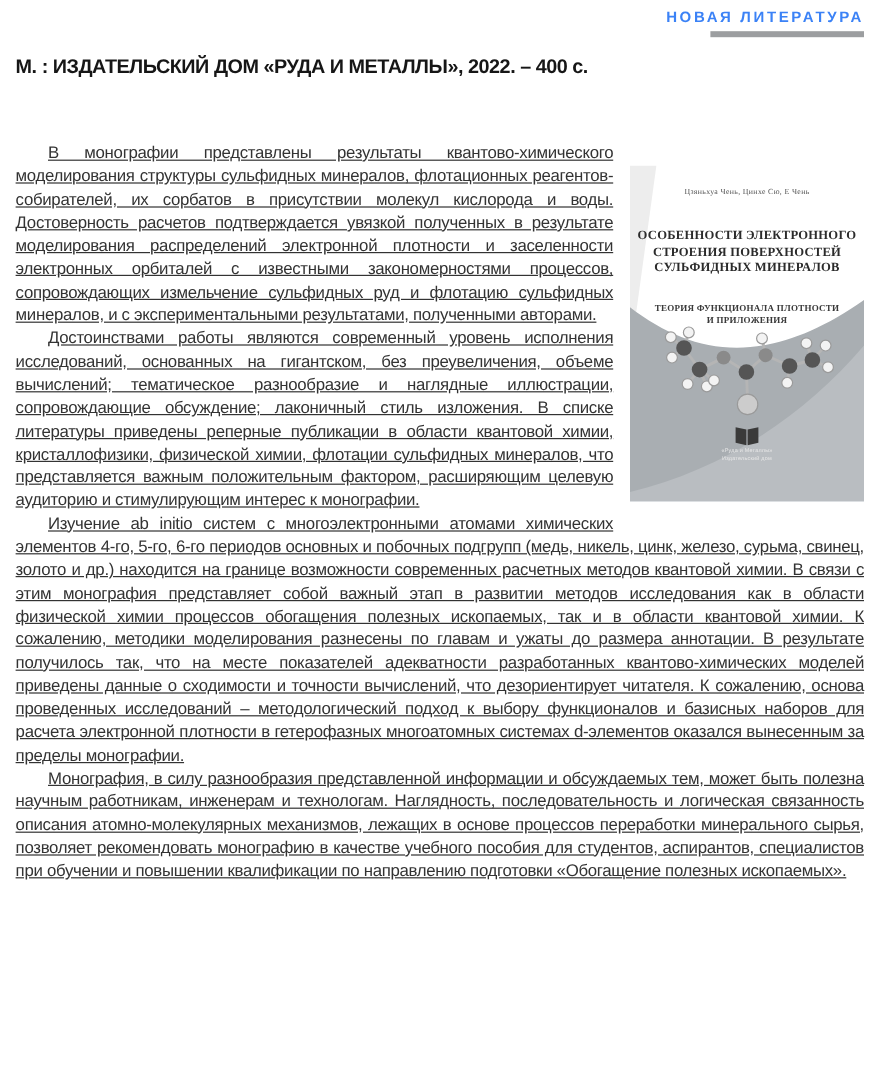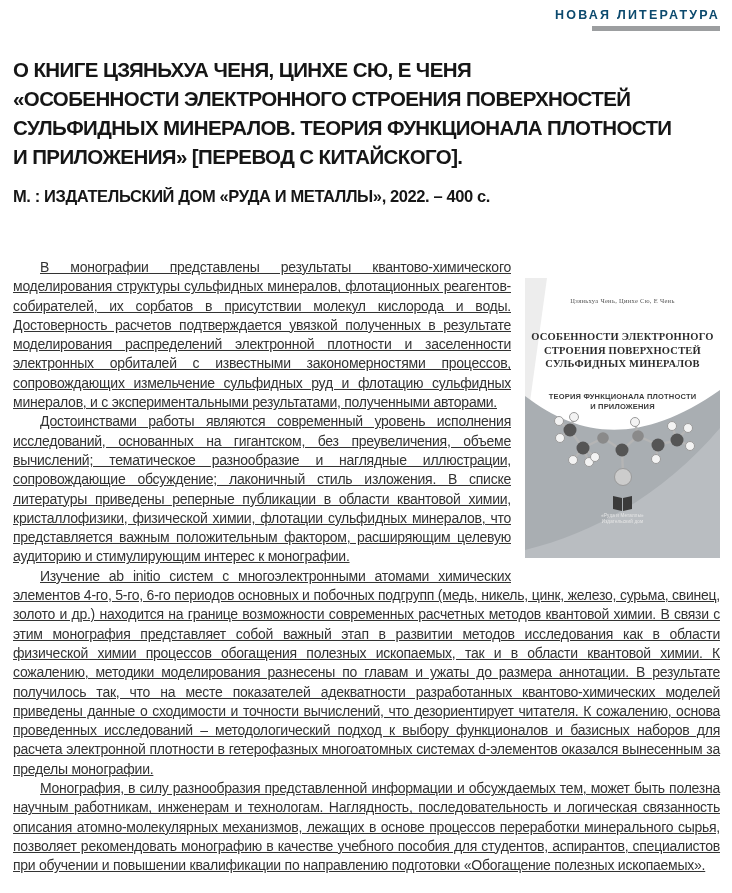--- a/index.html
+++ b/index.html
@@ -11,21 +11,21 @@
     overflow:hidden;
     box-sizing:border-box;
     padding:5px 12px 0 13px;
   }
   
   .hdr{ text-align:right; }
   .hdr-label{
     display:inline-block;
     font-size:12.5px;font-weight:bold;
     letter-spacing:2.2px;
-    color:#0c4a6e;
+    color:#3b82f6;
     line-height:16px;
     text-align:right;
   }
   .hdr-bar{
     margin-left:auto;
     width:128px;height:5px;
     background:#9c9ea0;
     margin-top:3px;
   }
   
@@ -76,44 +76,40 @@
     font-size:6.5px;color:#555555;letter-spacing:0.3px;
   }
   .cv-title{
     top:52px;
     font-family:"Liberation Serif",serif;
     font-weight:bold;font-size:10.5px;line-height:13.5px;
     color:#2b2b2b;white-space:pre-line;letter-spacing:0.2px;
   }
   .cv-subtitle{
     top:114px;
-    font-family:Liberation Sans, sans-serif;
+    font-family:Liberation Serif, serif;
     font-weight:bold;font-size:7.5px;line-height:9.5px;
     color:#3a3a3a;white-space:pre-line;letter-spacing:0.2px;
   }
   .cv-pub{
     top:235px;
     font-size:4.5px;line-height:5.5px;color:#e8e8e8;
     letter-spacing:0.2px;
   }
 </style>
 </head>
 <body>
 
 <div class="page">
 
   <div class="hdr">
     <div class="hdr-label">НОВАЯ ЛИТЕРАТУРА</div>
     <div class="hdr-bar"></div>
   </div>
 
-  <h1 class="title">О КНИГЕ ЦЗЯНЬХУА ЧЕНЯ, ЦИНХЕ СЮ, Е ЧЕНЯ
-«ОСОБЕННОСТИ ЭЛЕКТРОННОГО СТРОЕНИЯ ПОВЕРХНОСТЕЙ
-СУЛЬФИДНЫХ МИНЕРАЛОВ. ТЕОРИЯ ФУНКЦИОНАЛА ПЛОТНОСТИ
-И ПРИЛОЖЕНИЯ» [ПЕРЕВОД С КИТАЙСКОГО].</h1>
   <div class="imprint">М. : ИЗДАТЕЛЬСКИЙ ДОМ «РУДА И МЕТАЛЛЫ», 2022. – 400 с.</div>
 
   <div class="body-text">
 
     <div class="cover">
       <div class="cover-print">
         <svg width="195" height="280" viewBox="0 0 195 280">
 
           <rect x="0" y="0" width="195" height="280" fill="#ffffff"></rect>
 

